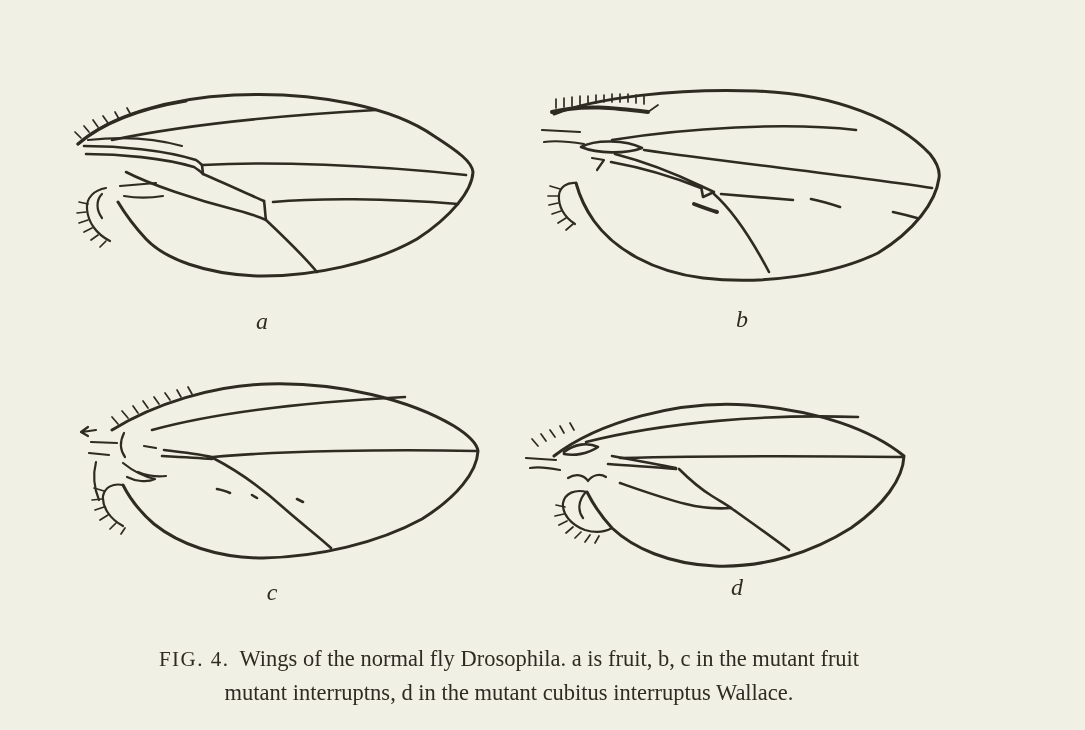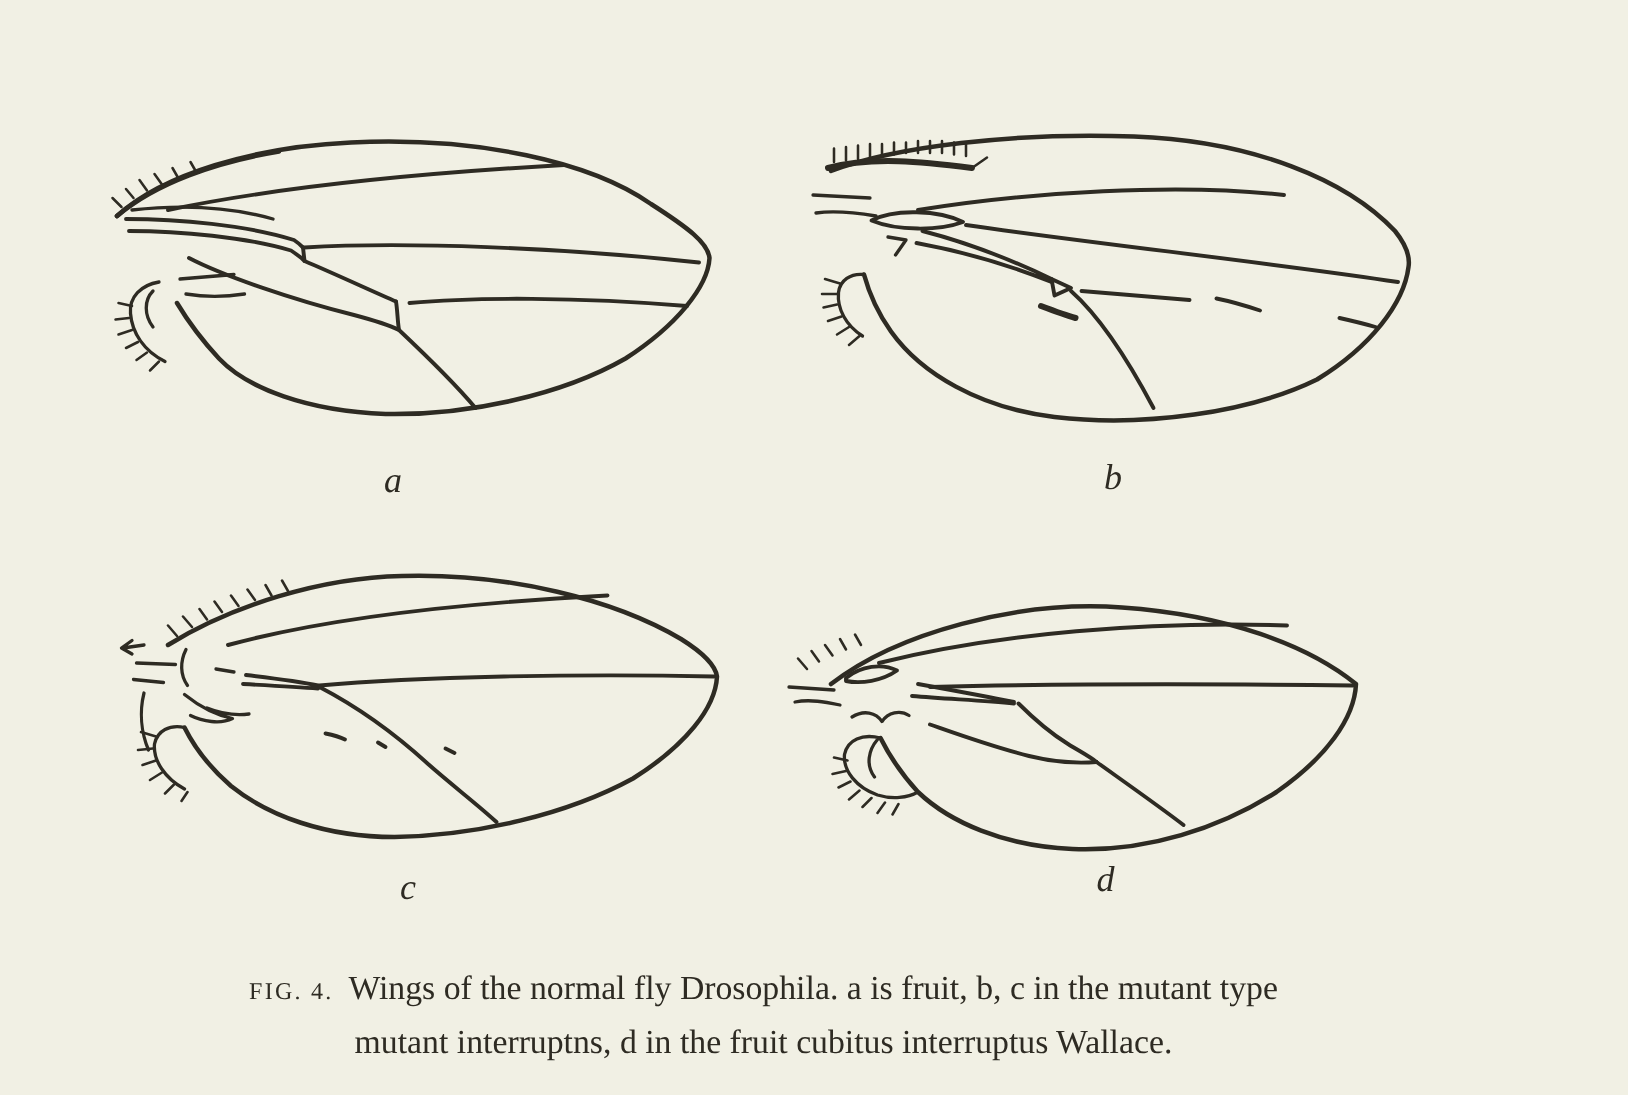--- a/index.html
+++ b/index.html
@@ -22,21 +22,21 @@
     font-size:24px;color:var(--ink,#2e2b23);font-style:italic;
   }
   .caption{
     position:absolute;left:64px;top:642px;width:890px;
     text-align:center;color:var(--ink,#2e2b23);
     font-size:22.5px;line-height:33px;
   }
   .cap-line{white-space:nowrap;}
   .seg-r{font-style:normal;}
   .seg-i{}
-  .seg-sc{font-style:normal;font-size:16px;letter-spacing:1.5px;margin-right:10px;}
+  .seg-sc{font-style:normal;font-size:21px;letter-spacing:1.5px;margin-right:10px;}
 </style>
 </head>
 <body>
 
 <div class="page">
 
   <div class="panel" style="left:64px;top:86px;">
     <svg width="412" height="214" viewBox="0 0 412 214">
       <path class="m" d="M 14,58 C 45,30 105,12 170,9 C 255,5 330,22 370,50 C 395,66 408,76 409,86 C 408,105 387,131 353,153 C 311,177 249,191 193,190 C 141,188 101,173 82,153 C 69,139 60,126 54,116"></path>
       <path class="m" d="M 14,58 C 40,36 80,22 122,15"></path>
@@ -104,17 +104,17 @@
       <path class="v" d="M 165,93 C 175,103 185,112 198,120 C 206,125 212,128 217,132"></path>
       <path class="v" d="M 106,107 C 126,114 148,122 172,128 C 188,132 204,133 217,132"></path>
       <path class="v" d="M 217,132 C 238,147 258,161 275,174"></path>
       <path class="b" d="M 73,116 C 61,113 51,117 49,127 C 48,138 57,149 71,154 C 81,157 91,156 98,152 M 71,117 C 65,124 63,134 69,142"></path>
       <path class="h" d="M 51,131 L 42,129 M 50,138 L 41,140 M 53,145 L 45,149 M 59,151 L 52,157 M 67,156 L 61,162 M 76,159 L 71,166 M 85,160 L 81,167"></path>
     </svg>
   </div>
   <div class="panel-label" style="left:737px;top:574px;">d</div>
 
   <div class="caption">
-      <div class="cap-line"><span class="seg-sc">FIG. 4.</span><span class="seg-r">Wings of the normal fly </span><span class="seg-i">Drosophila</span><span class="seg-r">. </span><span class="seg-i">a</span><span class="seg-r"> is fruit, </span><span class="seg-i">b</span><span class="seg-r">, </span><span class="seg-i">c</span><span class="seg-r"> in the mutant type</span></div>
-      <div class="cap-line"><span class="seg-i">mutant interruptns</span><span class="seg-r">, </span><span class="seg-i">d</span><span class="seg-r"> in the fruit </span><span class="seg-i">cubitus interruptus Wallace</span><span class="seg-r">.</span></div>
+      <div class="cap-line"><span class="seg-sc">FIG. 4.</span><span class="seg-r">Wings of the normal fly </span><span class="seg-i">Drosophila</span><span class="seg-r">. </span><span class="seg-i">a</span><span class="seg-r"> is fruit, </span><span class="seg-i">b</span><span class="seg-r">, </span><span class="seg-i">c</span><span class="seg-r"> in the mutant fruit</span></div>
+      <div class="cap-line"><span class="seg-i">mutant interruptns</span><span class="seg-r">, </span><span class="seg-i">d</span><span class="seg-r"> in the mutant </span><span class="seg-i">cubitus interruptus Wallace</span><span class="seg-r">.</span></div>
     </div>
 
 </div>
 
 </body></html>

